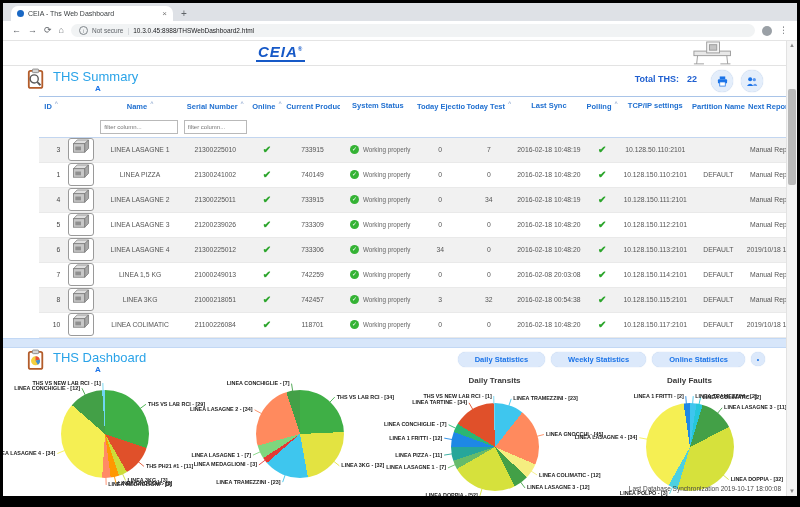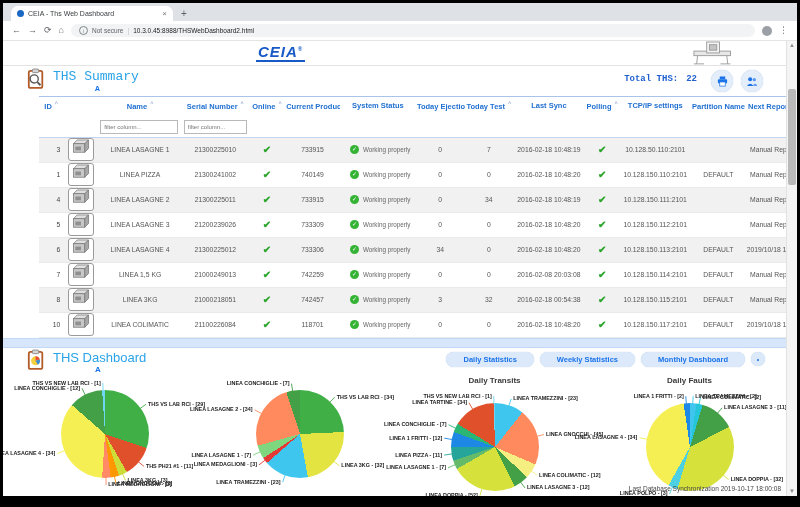--- a/index.html
+++ b/index.html
@@ -27,21 +27,21 @@
   
   .page{position:absolute;top:38px;left:0;right:0;bottom:0;background:#fff;overflow:hidden;}
   .winscroll{position:absolute;right:0;top:0;bottom:0;width:10px;background:#f4f4f4;border-left:1px solid #e2e2e2;}
   .winscroll .ar{position:absolute;left:0;width:100%;height:9px;color:#888;font-size:6px;text-align:center;line-height:9px;}
   .winscroll .thumb{position:absolute;left:1px;right:1px;top:48px;height:96px;background:#b9b9b9;border-radius:2px;}
   .logo-row{height:24px;border-bottom:1px solid #e3e3e3;position:relative;}
   .logo{position:absolute;left:253px;top:2px;font-size:15px;font-weight:bold;font-style:italic;
         color:#1659c7;letter-spacing:1px;border-bottom:2px solid #1659c7;padding:0 2px;}
   .logo sup{font-size:6px;}
   .machine-art{position:absolute;right:62px;top:-4px;}
-  .sec-head{position:relative;height:30px;padding-left:34px;font-family:Liberation Mono, monospace;}
+  .sec-head{position:relative;height:30px;padding-left:34px;}
   .sec-title{position:absolute;left:50px;top:3px;font-size:13px;color:#2aa3e8;}
   .sec-a{position:absolute;left:92px;top:18px;font-size:8px;font-weight:bold;color:#1a73e8;}
   .sec-ico{position:absolute;left:24px;top:2px;}
   .total{position:absolute;right:100px;top:8px;font-size:9px;font-weight:bold;color:#1f5fd0;}
   .total b{margin-left:8px;margin-top:40px;}
   .round-btn{position:absolute;top:4px;width:22px;height:22px;border-radius:50%;background:#e4eefb;
              display:flex;align-items:center;justify-content:center;box-shadow:0 0 1px #9db8dd;}
   
   table{border-collapse:collapse;table-layout:fixed;width:calc(100% - 34px);margin-left:36px;}
   thead .hr th{font-size:7.5px;font-weight:bold;color:#1f6fd0;padding:3px 1px;border-top:1px solid #a9c4e8;
@@ -402,21 +402,21 @@
           <circle cx="9.5" cy="13" r="5" fill="#f4d03f"></circle>
           <path d="M9.5 13 L9.5 8 A5 5 0 0 1 14.2 11.5 Z" fill="#e74c3c"></path>
           <path d="M9.5 13 L14.2 11.5 A5 5 0 0 1 12 17.2 Z" fill="#3f8fd4"></path>
         </svg>
       </span>
       <span class="sec-title" style="top:2px;">THS Dashboard</span>
       <span class="sec-a" style="top:17px;">A</span>
       <span class="pills">
         <span class="pill">Daily Statistics</span>
         <span class="pill">Weekly Statistics</span>
-        <span class="pill">Monthly Dashboard</span>
+        <span class="pill">Online Statistics</span>
         <span class="mini-btn">•</span>
       </span>
     </div>
 
     <div class="charts">
       <div class="chart">
         <div class="pie-area">
               <div class="pie" style="left: 53.5px; top: 14px; background: conic-gradient(rgb(63, 175, 70) 0deg, rgb(63, 175, 70) 108.75deg, rgb(224, 80, 42) 108.75deg, rgb(224, 80, 42) 150deg, rgb(205, 220, 57) 150deg, rgb(205, 220, 57) 161.25deg, rgb(255, 152, 0) 161.25deg, rgb(255, 152, 0) 172.5deg, rgb(255, 138, 101) 172.5deg, rgb(255, 138, 101) 183.75deg, rgb(245, 239, 83) 183.75deg, rgb(245, 239, 83) 311.25deg, rgb(67, 160, 71) 311.25deg, rgb(67, 160, 71) 356.25deg, rgb(111, 214, 242) 356.25deg, rgb(111, 214, 242) 360deg);"></div>
               <svg width="195" height="128" class="lines">
                 <line x1="132.45240743743946" y1="32.953459034684506" x2="138.9551809141724" y2="28.29363745974209" stroke="#3faf46" stroke-width="0.9"></line>

